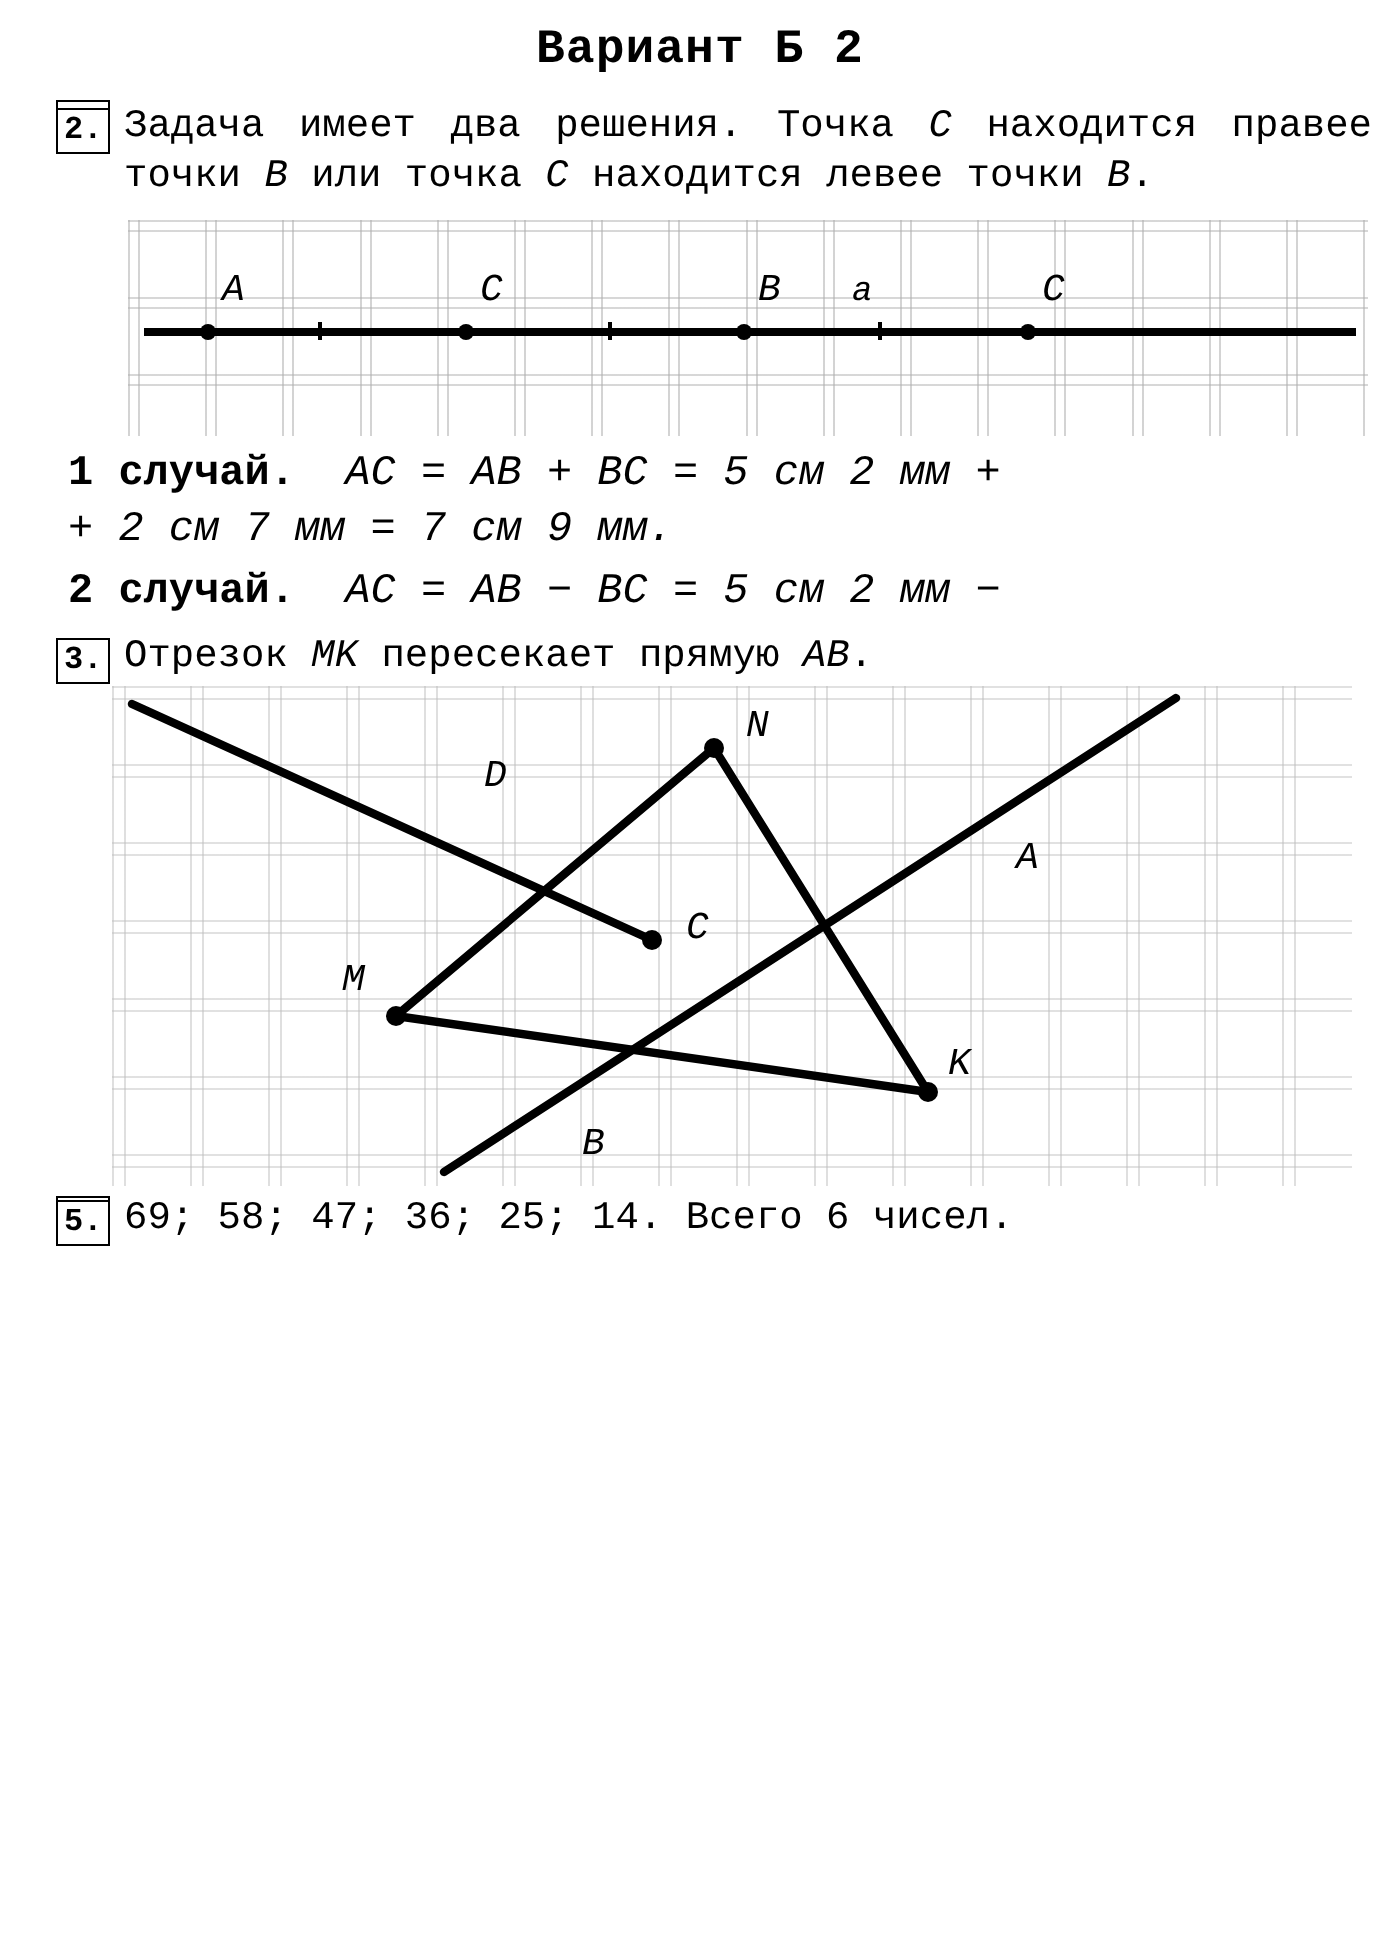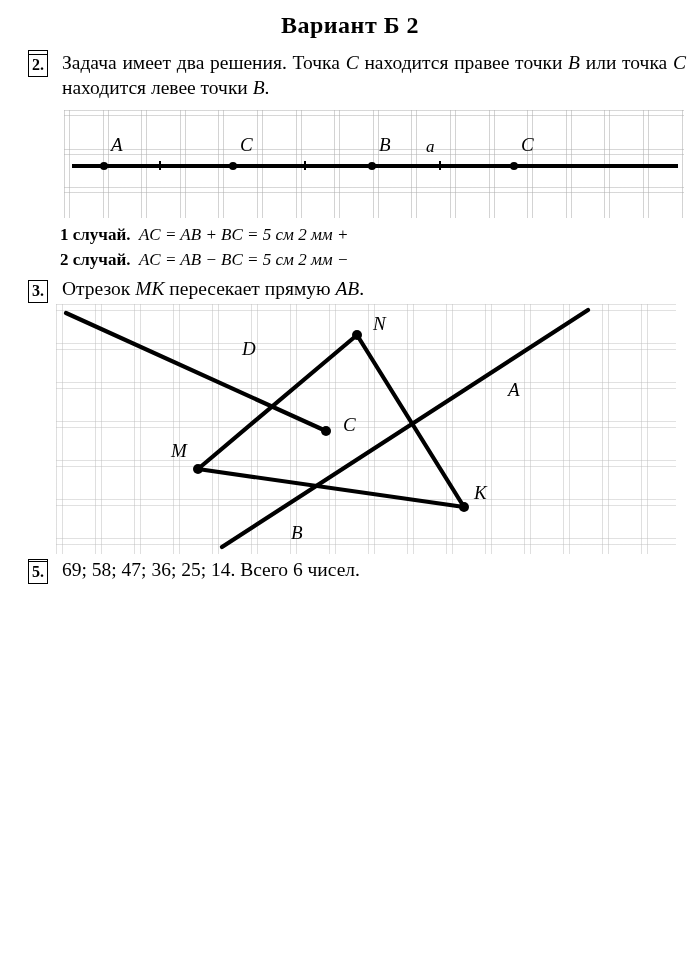--- a/index.html
+++ b/index.html
@@ -12,20 +12,21 @@
     height: 977px;
     position: relative;
     font-family: "Liberation Serif", "DejaVu Serif", serif;
     color: #000000;
     overflow: hidden;
   }
   .page {
     position: relative;
     width: 700px;
     height: 977px;
+    font-family: Liberation Mono, monospace;
   }
 
   
   .title {
     text-align: center;
     font-weight: bold;
     font-size: 24px;
     letter-spacing: 0.5px;
     padding-top: 12px;
     margin-bottom: 8px;
@@ -122,24 +123,23 @@
     font-style: italic;
     font-size: 19px;
     top: 24px;
   }
   .plabel.small { font-size: 17px; top: 27px; }
 
   
   .formulas {
     padding-left: 34px;
     padding-right: 14px;
-    font-size: 17px;
+    font-size: 21px;
     line-height: 1.3;
     margin-top: 6px;
-    margin-left: 26px;
   }
   .formulas .row {
     margin: 0 0 1px 0;
     text-align: justify;
     text-align-last: left;
   }
   .case-label { font-weight: bold; }
   .mvar { font-style: italic; }
 
   
@@ -208,20 +208,21 @@
 
     <div class="plabel" style="left:47px;">A</div>
     <div class="plabel" style="left:176px;">C</div>
     <div class="plabel" style="left:315px;">B</div>
     <div class="plabel small" style="left:362px;">a</div>
     <div class="plabel" style="left:457px;">C</div>
   </div>
 
   <div class="formulas">
     <p class="row"><span class="case-label">1 случай.</span>&nbsp;&nbsp;<span class="mvar nb">AC = AB + BC = 5 см 2 мм +</span></p>
+    <p class="row"><span class="mvar">+ 2 см 7 мм = 7 см 9 мм.</span></p>
     <p class="row" style="margin-top:3px;"><span class="case-label">2 случай.</span>&nbsp;&nbsp;<span class="mvar nb">AC = AB − BC = 5 см 2 мм −</span></p>
   </div>
 
   <div class="problem" style="margin-top:6px;">
     <span class="numbox">3.</span>
     <div class="ptext">
       <p><span>Отрезок </span><span class="ital">MK</span><span> пересекает прямую </span><span class="ital">AB</span><span>.</span></p>
     </div>
   </div>
 

